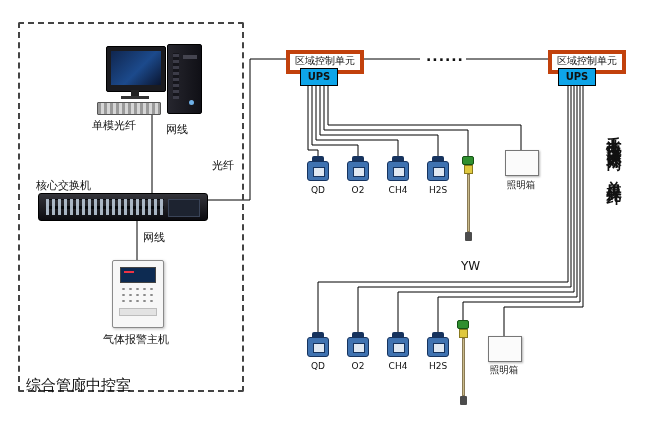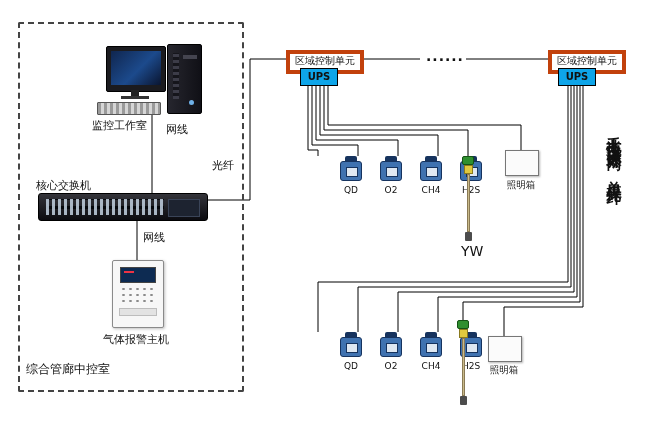--- a/index.html
+++ b/index.html
@@ -54,34 +54,34 @@
     background-size:7px 6px;}
   .alarm-host .slot{margin:2px auto;width:36px;height:6px;background:#e3e3e3;border:1px solid #bdbdbd;}
 
   
   .unit-box{position:absolute;width:70px;height:16px;border:4px solid #c2410c;background:#fff;
     font-size:10px;line-height:16px;text-align:center;font-family:Liberation Mono, monospace;}
   .ups-box{position:absolute;width:36px;height:16px;border:1px solid #000;background:#0ea5e9;
     font-size:10px;line-height:16px;text-align:center;font-weight:600;}
 
   
-  .gas-detector{position:absolute;width:22px;margin-left:33px;}
+  .gas-detector{position:absolute;width:22px;}
   .gas-detector .gd-top{width:12px;height:5px;margin:0 auto;background:#16335e;border-radius:2px 2px 0 0;}
   .gas-detector .gd-body{width:22px;height:20px;background:#3f72b0;border:1px solid #16335e;border-radius:3px;position:relative;box-sizing:border-box;}
   .gas-detector .gd-face{position:absolute;left:5px;top:5px;width:10px;height:8px;background:#dfe8f2;border:1px solid #16335e;}
   .gas-detector .gd-label{font-size:9px;text-align:center;margin-top:4px;}
 
   
   .level-sensor{position:absolute;width:14px;}
   .level-sensor .ls-cap{width:12px;height:9px;background:#2f8f2f;border:1px solid #145214;margin:0 auto;border-radius:2px;box-sizing:border-box;}
   .level-sensor .ls-body{width:9px;height:9px;background:#e0c93f;border:1px solid #8a7a1e;margin:0 auto;box-sizing:border-box;}
   .level-sensor .ls-stem{width:3px;background:#c9b océ98a;margin:0 auto;}
   .level-sensor .ls-stem{width:3px;background:#c9ba8a;border:1px solid #8a7a55;margin:0 auto;box-sizing:border-box;}
   .level-sensor .ls-weight{width:7px;height:9px;background:#4c4c4c;margin:0 auto;border-radius:1px;}
-  .level-sensor .ls-label{font-size:14px;text-align:center;margin-top:2px;}
+  .level-sensor .ls-label{font-size:12px;text-align:center;margin-top:18px;}
 
   
   .light-box{position:absolute;width:32px;height:24px;background:#fbfbfb;border:1px solid #777;
     box-shadow:1px 1px 2px rgba(0,0,0,.3);}
 
   .dots{position:absolute;font-size:14px;font-weight:bold;letter-spacing:1px;background:#fff;padding:0 2px;}
   .fiber-ring-text{position:absolute;left:604px;top:124px;height:240px;
     writing-mode:vertical-rl;text-orientation:upright;font-size:15px;font-weight:600;letter-spacing:3px;}
 </style>
 </head>
@@ -123,40 +123,40 @@
     <div class="screen"></div>
   </div>
   <div class="mon-stand"></div>
   <div class="mon-base"></div>
   <div class="keyboard"></div>
   <div class="tower">
     <div class="vent"></div>
     <div class="drive"></div>
     <div class="btn"></div>
   </div>
-  <div class="lbl" style="left:92px;top:118px;">监控工作室</div>
+  <div class="lbl" style="left:92px;top:118px;">单模光纤</div>
   <div class="lbl" style="left:166px;top:122px;">网线</div>
 
   <div class="lbl" style="left:36px;top:178px;">核心交换机</div>
   <div class="switch">
     <div class="ports"></div>
     <div class="panel"></div>
   </div>
   <div class="lbl" style="left:143px;top:230px;">网线</div>
 
   <div class="alarm-host">
     <div class="screen">
         <i></i>
       </div>
     <div class="keys"></div>
     <div class="slot"></div>
   </div>
   <div class="lbl" style="left:103px;top:332px;">气体报警主机</div>
 
-  <div class="lbl" style="left:26px;top:361px;font-size:12px;font-family:Liberation Serif, serif;">综合管廊中控室</div>
+  <div class="lbl" style="left:26px;top:376px;font-size:15px;font-family:Liberation Serif, serif;">综合管廊中控室</div>
 
   <div class="lbl" style="left:212px;top:158px;">光纤</div>
 
   <div class="unit-box" style="left:286px;top:50px;">区域控制单元</div>
   <div class="ups-box" style="left:300px;top:68px;">UPS</div>
 
   <div class="dots" style="left:424px;top:48px;">......</div>
 
   <div class="unit-box" style="left:548px;top:50px;">区域控制单元</div>
   <div class="ups-box" style="left:558px;top:68px;">UPS</div>

